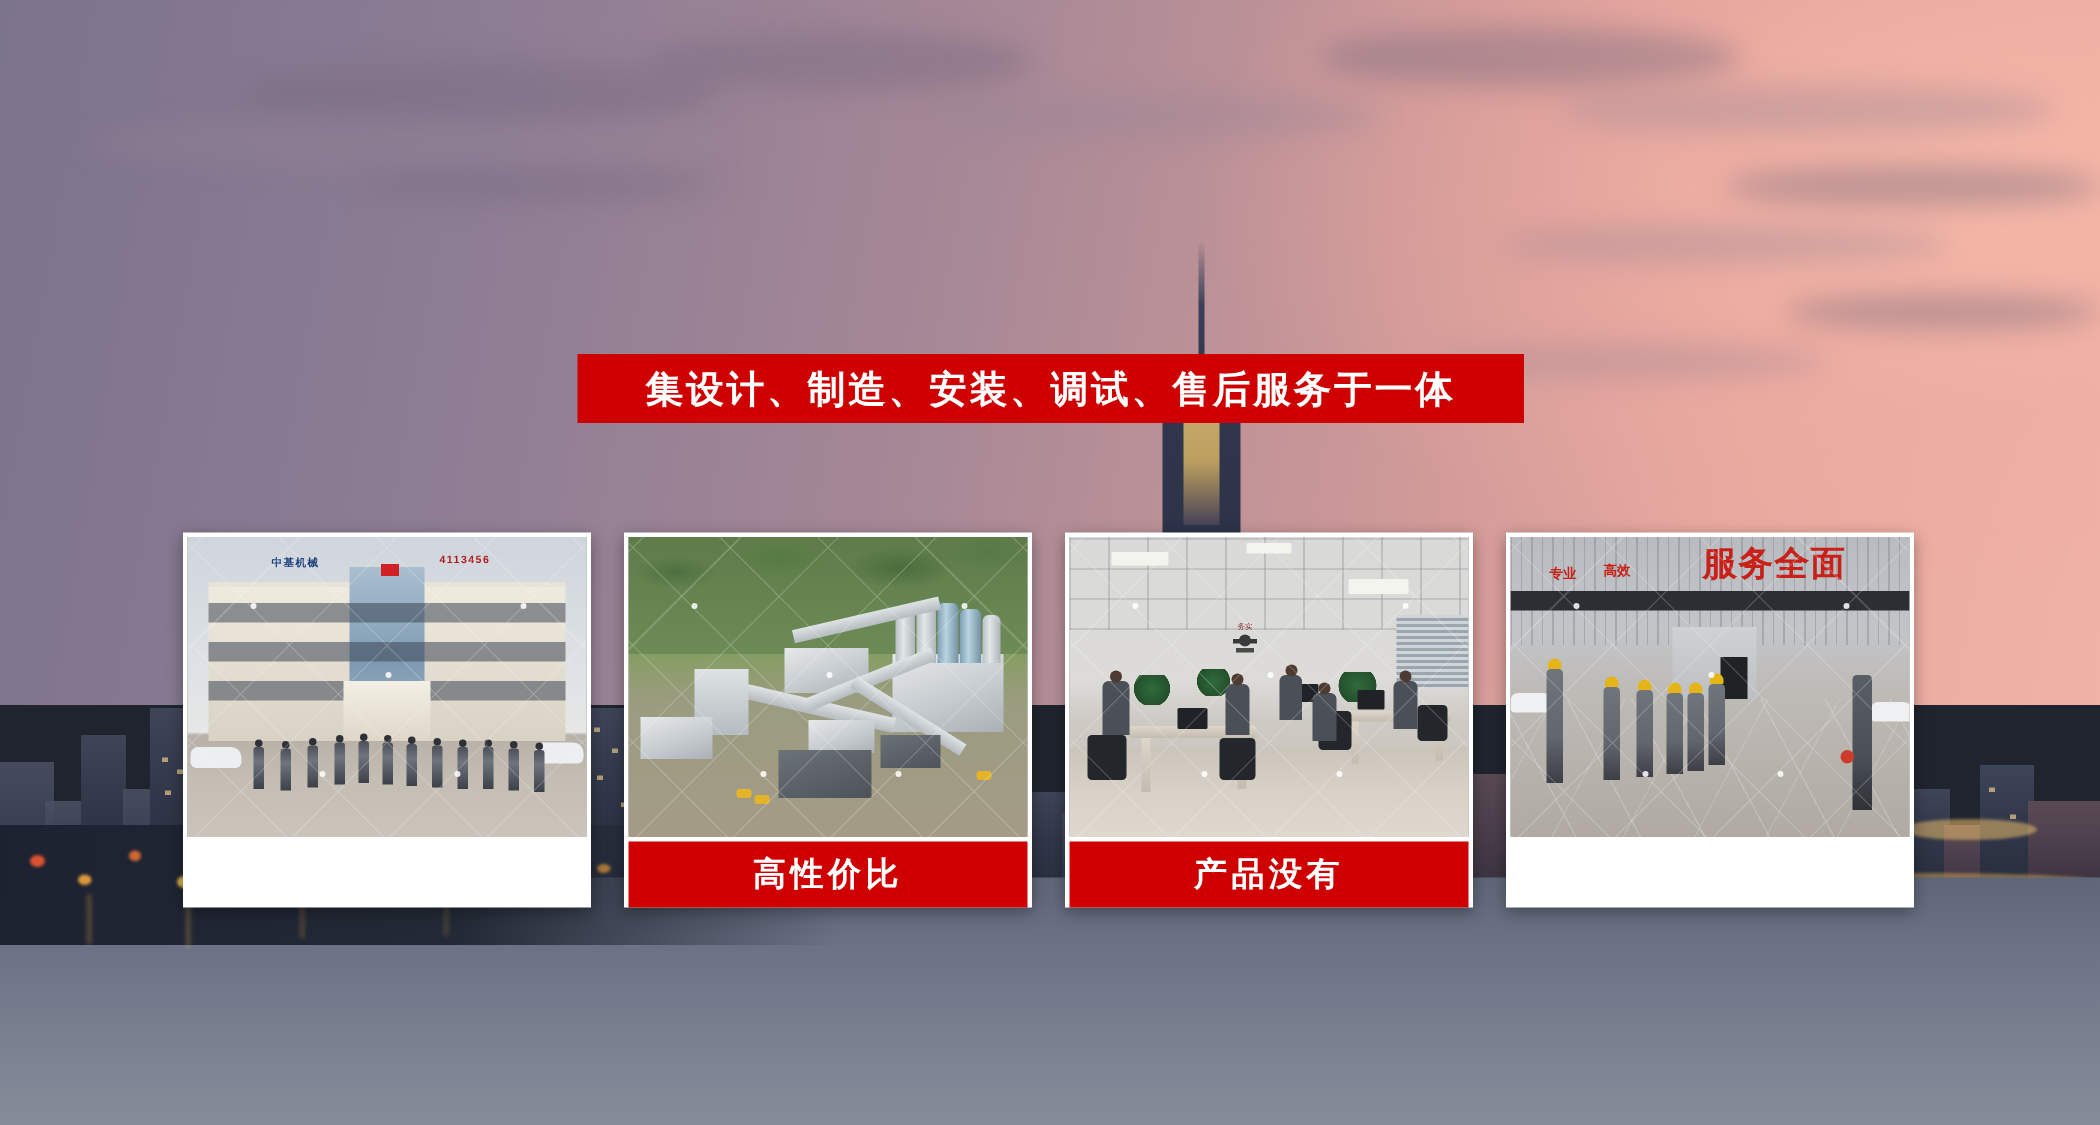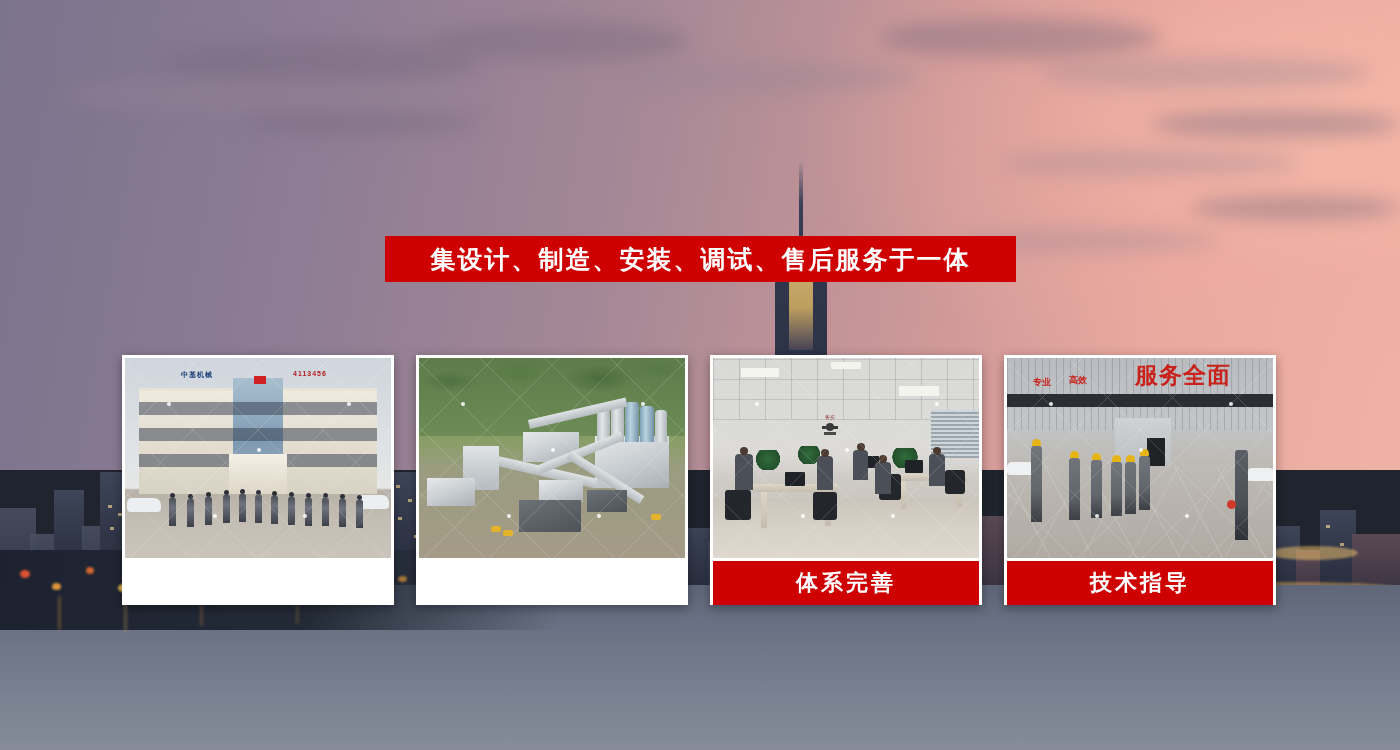--- a/index.html
+++ b/index.html
@@ -433,20 +433,23 @@
         <div class="p2-yellow" style="left:72px;top:168px;"></div>
         <div class="p2-yellow" style="left:84px;top:172px;"></div>
         <div class="p2-yellow" style="left:232px;top:156px;"></div>
         <div class="mesh"></div>
         <div class="node" style="left:42px;top:44px;"></div>
         <div class="node" style="left:132px;top:90px;"></div>
         <div class="node" style="left:222px;top:44px;"></div>
         <div class="node" style="left:88px;top:156px;"></div>
         <div class="node" style="left:178px;top:156px;"></div>
       </div>
+      <div class="label">
+        <span>高性价比</span>
+      </div>
     </div>
 
     <div class="card">
       <div class="photo">
         <div class="p3-wall"></div>
         <div class="p3-ceil"></div>
         <div class="p3-panel" style="left:28px;top:10px;width:38px;height:9px;"></div>
         <div class="p3-panel" style="left:186px;top:28px;width:40px;height:10px;"></div>
         <div class="p3-panel" style="left:118px;top:4px;width:30px;height:7px;"></div>
         <div class="p3-window"></div>
@@ -490,21 +493,21 @@
             <i class="p3-phead" style="left:4px;top:-7px;"></i>
           </div>
         <div class="mesh"></div>
         <div class="node" style="left:42px;top:44px;"></div>
         <div class="node" style="left:132px;top:90px;"></div>
         <div class="node" style="left:222px;top:44px;"></div>
         <div class="node" style="left:88px;top:156px;"></div>
         <div class="node" style="left:178px;top:156px;"></div>
       </div>
       <div class="label">
-        <span>体系完善</span>
+        <span>产品没有</span>
       </div>
     </div>
 
     <div class="card">
       <div class="photo">
         <div class="p4-sky"></div>
         <div class="p4-fac"></div>
         <div class="p4-band"></div>
         <div class="p4-red" style="left:128px;top:2px;font-size:23px;letter-spacing:1px;">服务全面</div>
         <div class="p4-red" style="left:26px;top:18px;font-size:9px;">专业</div>
@@ -535,19 +538,16 @@
         <div class="p4-boss" style="left:228px;top:92px;height:90px;">
             <i class="p4-ball" style="left:-8px;top:50px;"></i>
           </div>
         <div class="mesh"></div>
         <div class="node" style="left:42px;top:44px;"></div>
         <div class="node" style="left:132px;top:90px;"></div>
         <div class="node" style="left:222px;top:44px;"></div>
         <div class="node" style="left:88px;top:156px;"></div>
         <div class="node" style="left:178px;top:156px;"></div>
       </div>
-      <div class="label">
-        <span>技术指导</span>
-      </div>
     </div>
 
   </div>
 </div>
 
 </body></html>

